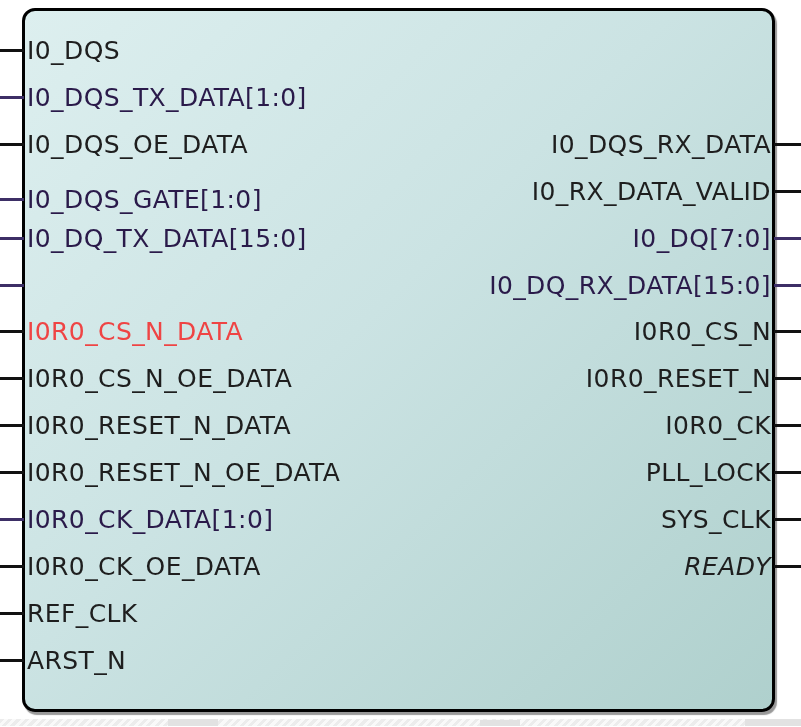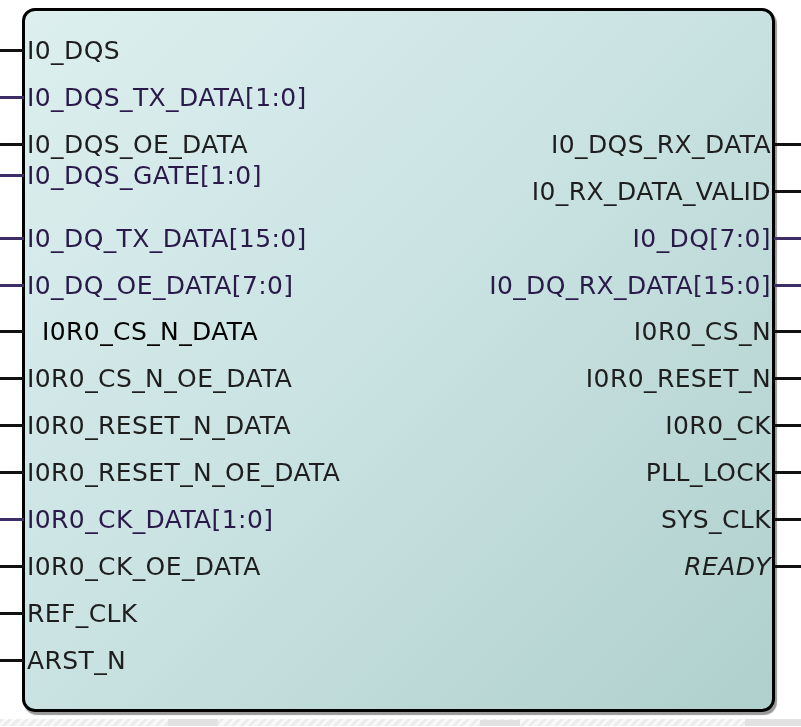--- a/index.html
+++ b/index.html
@@ -46,35 +46,34 @@
         <span class="lbl" style="color: rgb(30, 30, 30);">I0_DQS</span>
       </div>
       <div class="pin left bus" style="top: 82px;">
         <span class="stub" style="background: rgb(61, 47, 102);"></span>
         <span class="lbl" style="color: rgb(42, 26, 74);">I0_DQS_TX_DATA[1:0]</span>
       </div>
       <div class="pin left scalar" style="top: 129px;">
         <span class="stub" style="background: rgb(17, 17, 17);"></span>
         <span class="lbl" style="color: rgb(30, 30, 30);">I0_DQS_OE_DATA</span>
       </div>
-      <div class="pin left bus" style="top: 160px;">
+      <div class="pin left bus" style="top: 184px;">
         <span class="stub" style="background: rgb(61, 47, 102);"></span>
         <span class="lbl" style="color: rgb(42, 26, 74);">I0_DQS_GATE[1:0]</span>
       </div>
       <div class="pin left bus" style="top: 223px; padding-left: 31px;">
         <span class="stub" style="background: rgb(61, 47, 102);"></span>
         <span class="lbl" style="color: rgb(42, 26, 74);">I0_DQ_TX_DATA[15:0]</span>
       </div>
       <div class="pin left bus" style="top: 270px;">
         <span class="stub" style="background: rgb(61, 47, 102);"></span>
-        <span class="lbl" style="color: rgb(42, 26, 74);">I0_DQ_OE_DATA[7:0]</span>
       </div>
       <div class="pin left scalar" style="top: 316px;">
         <span class="stub" style="background: rgb(17, 17, 17);"></span>
-        <span class="lbl" style="color: #000000; margin-left: 15px;">I0R0_CS_N_DATA</span>
+        <span class="lbl" style="color: #ef4444;">I0R0_CS_N_DATA</span>
       </div>
       <div class="pin left scalar" style="top: 363px;">
         <span class="stub" style="background: rgb(17, 17, 17);"></span>
         <span class="lbl" style="color: rgb(30, 30, 30);">I0R0_CS_N_OE_DATA</span>
       </div>
       <div class="pin left scalar" style="top: 410px; padding-left: 16px;">
         <span class="stub" style="background: rgb(17, 17, 17);"></span>
         <span class="lbl" style="color: rgb(30, 30, 30);">I0R0_RESET_N_DATA</span>
       </div>
       <div class="pin left scalar" style="top: 457px;">

